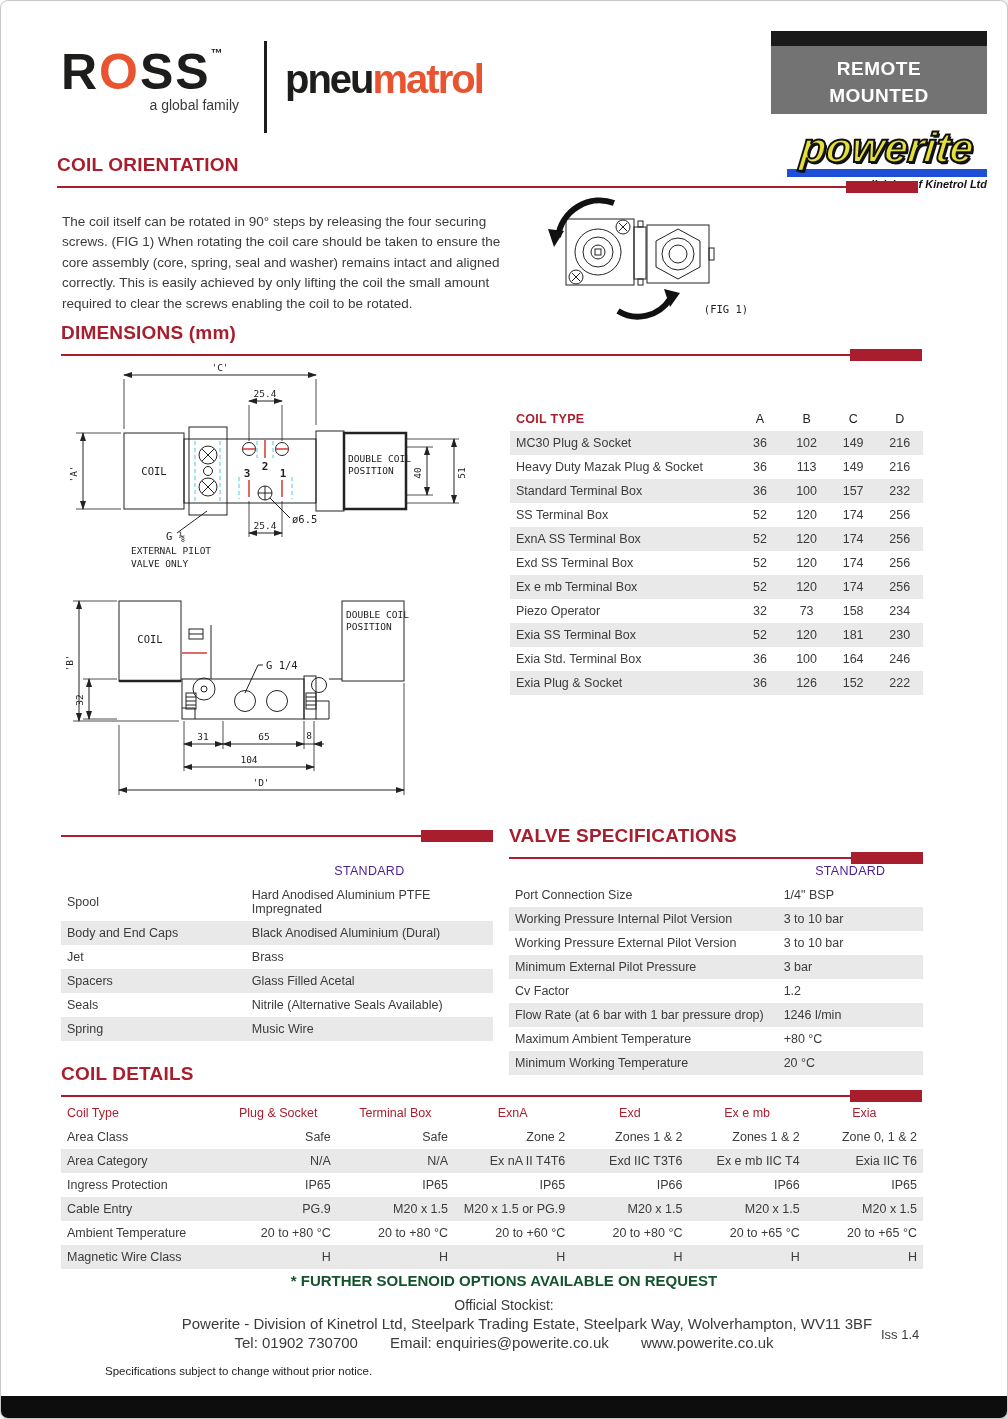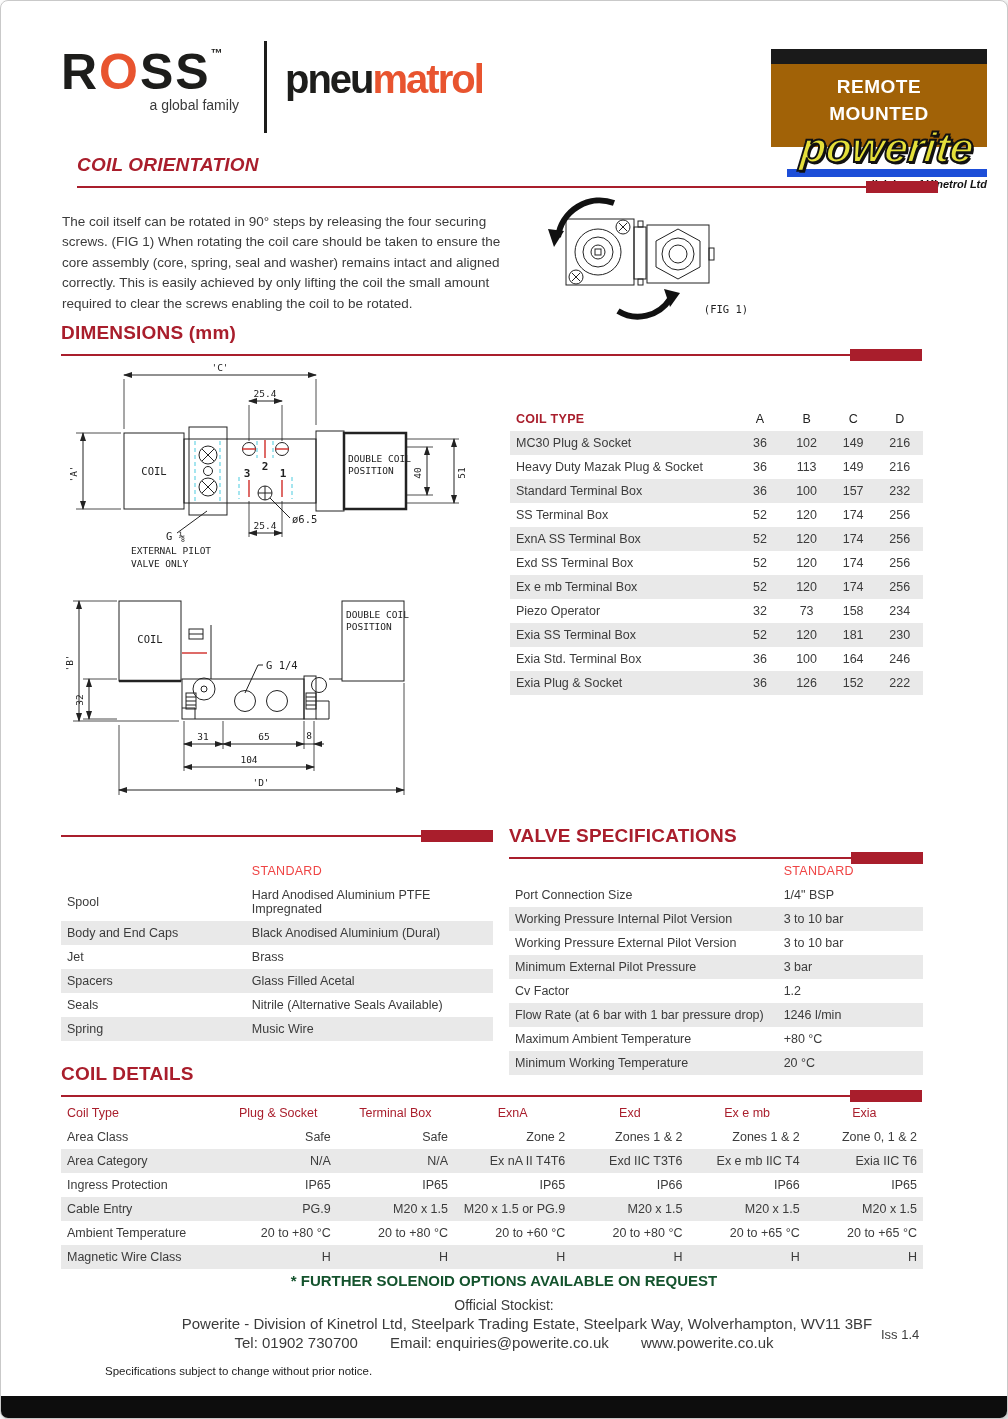--- a/index.html
+++ b/index.html
@@ -7,21 +7,21 @@
         border-radius:8px;box-shadow:3px 3px 8px rgba(0,0,0,.25);box-sizing:border-box;overflow:hidden;}
   
   .ross{position:absolute;left:60px;top:46px;width:178px;}
   .ross-word{font-weight:900;font-size:50px;line-height:1;color:#1d1d1b;letter-spacing:2px;}
   .ross-word .o{color:#e8542f;}
   .ross-word sup{font-size:12px;vertical-align:top;}
   .ross-tagline{font-size:14px;color:#3a3a3a;text-align:right;margin-top:0px;}
   .brand-divider{position:absolute;left:263px;top:40px;width:3px;height:92px;background:#1d1d1b;}
   .pneum{position:absolute;left:284px;top:58px;font-size:40px;font-weight:800;letter-spacing:-2px;color:#1d1d1b;line-height:1;}
   .pneum .p2{color:#e8542f;}
-  .badge{position:absolute;left:770px;top:30px;width:216px;height:98px;background:#a16207;margin-top:18px;}
+  .badge{position:absolute;left:770px;top:30px;width:216px;height:83px;background:#737373;}
   .badge-topbar{height:15px;background:#1a1a1a;}
   .badge-text{text-align:center;color:#fff;font-weight:bold;font-size:19px;line-height:27px;padding-top:9px;letter-spacing:.5px;}
   .powerite{position:absolute;left:786px;top:127px;width:200px;}
   .powerite-name{font-style:italic;font-weight:900;font-size:42px;line-height:.95;color:#e4df3a;
                  -webkit-text-stroke:2px #111;text-shadow:2px 2px 0 #111;transform:skewX(-6deg);text-align:center;}
   .powerite-tag{font-size:11px;font-weight:bold;font-style:italic;color:#111;text-align:right;border-top:8px solid #1d4ed8;margin-top:1px;padding-top:1px;}
   
   .section-head{position:absolute;}
   .section-head h2{margin:0;color:#a91e2c;font-size:19px;font-weight:bold;letter-spacing:.2px;}
   .rule{position:relative;height:12px;margin-top:5px;}
@@ -49,21 +49,21 @@
   table.stripe-even tbody tr:nth-child(odd){background:#e9e9e9;}
   table.stripe-odd tbody tr:nth-child(even){background:#e9e9e9;}
   
   .dims-table{position:absolute;left:509px;top:406px;width:413px;}
   .dims-table th{text-align:center;font-weight:bold;color:#222;}
   .dims-table th:first-child{text-align:left;color:#a91e2c;font-weight:bold;letter-spacing:.3px;}
   .dims-table td{text-align:center;}
   .dims-table td:first-child{text-align:left;}
   .dims-table th:first-child,.dims-table td:first-child{width:52%;}
   
-  .spec-table th{text-align:left;color:#ef4444;font-weight:bold;letter-spacing:.3px;}
+  .spec-table th{text-align:center;color:#4c1d95;font-weight:bold;letter-spacing:.3px;}
   .spec-table td{text-align:left;}
   .mat-table{position:absolute;left:60px;top:858px;width:432px;}
   .mat-table th:first-child,.mat-table td:first-child{width:40%;}
   .valve-table{position:absolute;left:508px;top:858px;width:414px;}
   .valve-table th:first-child,.valve-table td:first-child{width:62%;}
   
   .coil-table{position:absolute;left:60px;top:1100px;width:862px;font-size:12px;}
   .coil-table th{text-align:center;color:#a91e2c;font-weight:bold;}
   .coil-table th:first-child{text-align:left;}
   .coil-table td{text-align:right;}
@@ -96,21 +96,21 @@
     <div class="badge-text">
       <div>REMOTE</div>
       <div>MOUNTED</div>
     </div>
   </div>
   <div class="powerite">
     <div class="powerite-name">powerite</div>
     <div class="powerite-tag">division of Kinetrol Ltd</div>
   </div>
 
-  <div class="section-head" style="left:76px;top:153px;width:861px;font-style:italic;">
+  <div class="section-head" style="left:56px;top:153px;width:861px;">
     <h2>COIL ORIENTATION</h2>
     <div class="rule"></div>
   </div>
   <p class="body-copy">The coil itself can be rotated in 90° steps by releasing the four securing screws. (FIG 1) When rotating the coil care should be taken to ensure the core assembly (core, spring, seal and washer) remains intact and aligned correctly. This is easily achieved by only lifting the coil the small amount required to clear the screws enabling the coil to be rotated.</p>
 
   <svg class="fig1" width="222" height="138" viewBox="0 0 222 138">
     <rect class="ln" x="32" y="28" width="68" height="66"></rect>
     <circle class="ln" cx="64" cy="61" r="23"></circle>
       <circle class="ln" cx="64" cy="61" r="15"></circle>
       <circle class="ln" cx="64" cy="61" r="7"></circle>

